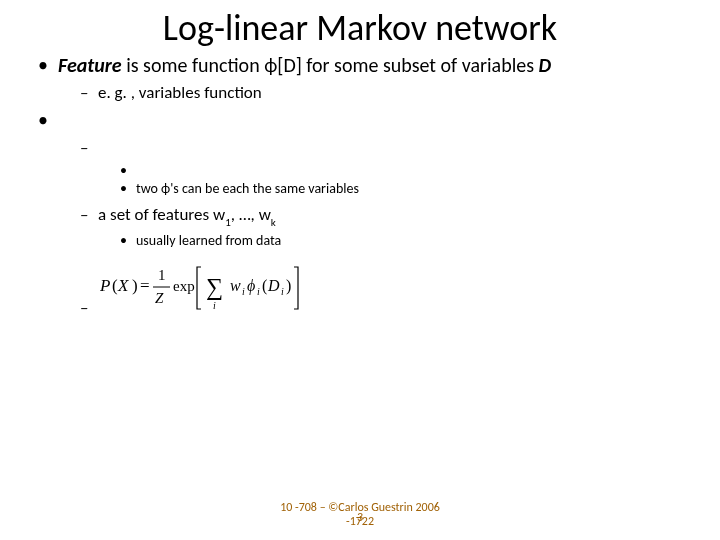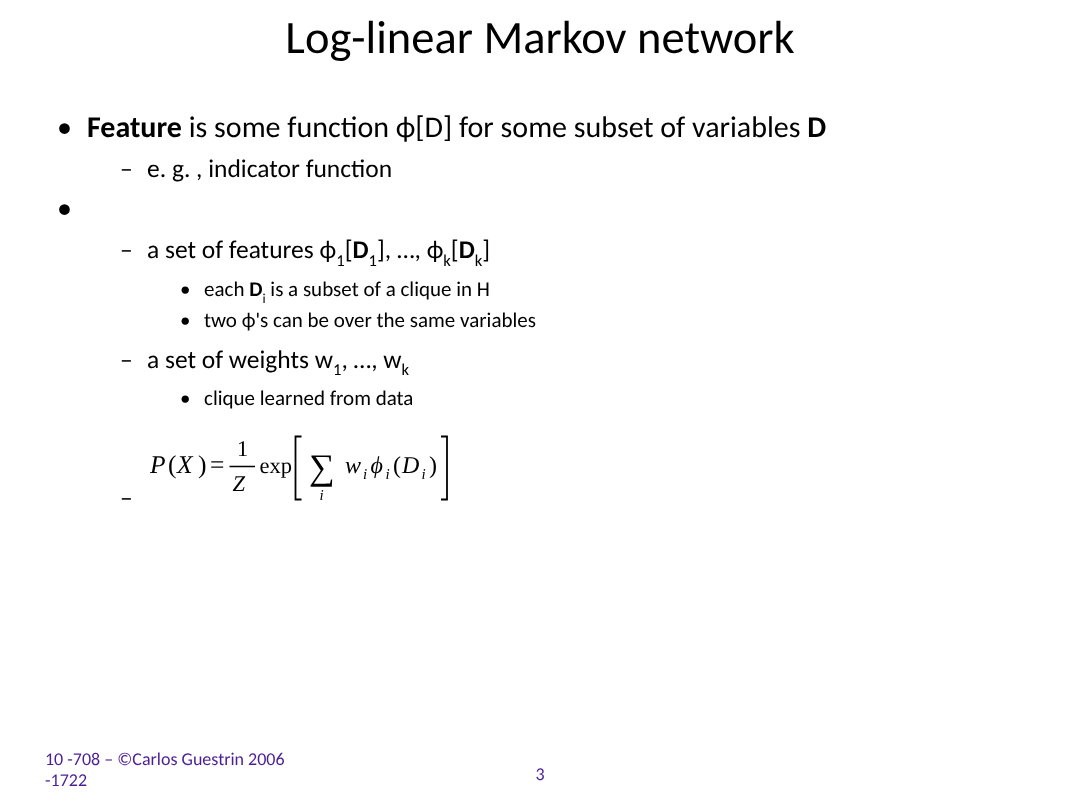--- a/index.html
+++ b/index.html
@@ -7,25 +7,25 @@
     width: 720px;
     height: 540px;
     background: #fff;
     font-family: Calibri, "Segoe UI", Arial, sans-serif;
     color: #000;
     position: relative;
     overflow: hidden;
   }
   .slide { padding: 8px 30px 0 30px; }
   .title {
-    font-size: 31px;
+    font-size: 36px;
     font-weight: 400;
     text-align: center;
     line-height: 1.15;
-    margin-bottom: 29px;
+    margin-bottom: 4px;
     padding: 0 50px;
   }
   ul.lv1 { list-style: none; padding-left: 8px; }
   ul.lv1 > li { margin-bottom: 4px; }
   ul.lv1 > li > .row {
     display: flex;
     align-items: baseline;
     font-size: 20px;
     line-height: 1.25;
   }
@@ -40,33 +40,34 @@
   }
   ul.lv2 > li > .row .bullet { width: 18px; flex-shrink: 0; }
   ul.lv3 { list-style: none; padding-left: 40px; margin-top: 4px; margin-bottom: 6px; }
   ul.lv3 > li > .row {
     display: flex;
     align-items: baseline;
     font-size: 14px;
     line-height: 1.3;
   }
   ul.lv3 > li > .row .bullet { width: 16px; flex-shrink: 0; }
-  .b { font-weight: bold; }
+  .b { font-weight: bold; font-style: italic; }
   .sub { font-size: 0.65em; vertical-align: sub; position: relative; top: 0.1em; }
   .formula {
     margin-top: 4px;
     margin-left: 2px;
   }
   .footer {
     position: absolute;
     bottom: 12px;
     left: 30px;
     right: 30px;
     font-size: 12px;
-    color: #4c1d95;
+    color: #a16207;
+    text-align: center;
   }
   .footer .pagenum {
     position: absolute;
     left: 50%;
     transform: translateX(-50%);
     bottom: 4px;
   }
 </style>
 </head>
 <body>
@@ -81,67 +82,61 @@
       <div class="row">
         <span class="bullet">•</span>
         <span>
           <span class="b">Feature</span><span> is some function ϕ[D] for some subset of variables </span><span class="b">D</span>
         </span>
       </div>
       <ul class="lv2">
         <li>
           <div class="row">
             <span class="bullet">–</span>
-            <span>e. g. , indicator function</span>
+            <span>e. g. , variables function</span>
           </div>
         </li>
       </ul>
     </li>
 
     <li>
       <div class="row">
         <span class="bullet">•</span>
       </div>
       <ul class="lv2">
         <li>
           <div class="row">
             <span class="bullet">–</span>
-            <span>
-              <span>a set of features ϕ</span><span class="sub">1</span><span>[</span><span class="b">D</span><span class="sub">1</span><span>], …, ϕ</span><span class="sub">k</span><span>[</span><span class="b">D</span><span class="sub">k</span><span>]</span>
-            </span>
           </div>
           <ul class="lv3">
             <li>
               <div class="row">
                 <span class="bullet">•</span>
-                <span>
-                  <span>each </span><span class="b">D</span><span class="sub">i</span><span> is a subset of a clique in H</span>
-                </span>
               </div>
             </li>
             <li>
               <div class="row">
                 <span class="bullet">•</span>
-                <span>two ϕ's can be over the same variables</span>
+                <span>two ϕ's can be each the same variables</span>
               </div>
             </li>
           </ul>
         </li>
         <li>
           <div class="row">
             <span class="bullet">–</span>
             <span>
-              <span>a set of weights w</span><span class="sub">1</span><span>, …, w</span><span class="sub">k</span>
+              <span>a set of features w</span><span class="sub">1</span><span>, …, w</span><span class="sub">k</span>
             </span>
           </div>
           <ul class="lv3">
             <li>
               <div class="row">
                 <span class="bullet">•</span>
-                <span>clique learned from data</span>
+                <span>usually learned from data</span>
               </div>
             </li>
           </ul>
         </li>
         <li>
           <div class="row">
             <span class="bullet">–</span>
             <span class="formula">
               <svg width="220" height="52" viewBox="0 0 220 52">
                 <g font-family="Times New Roman, serif" fill="#000">

